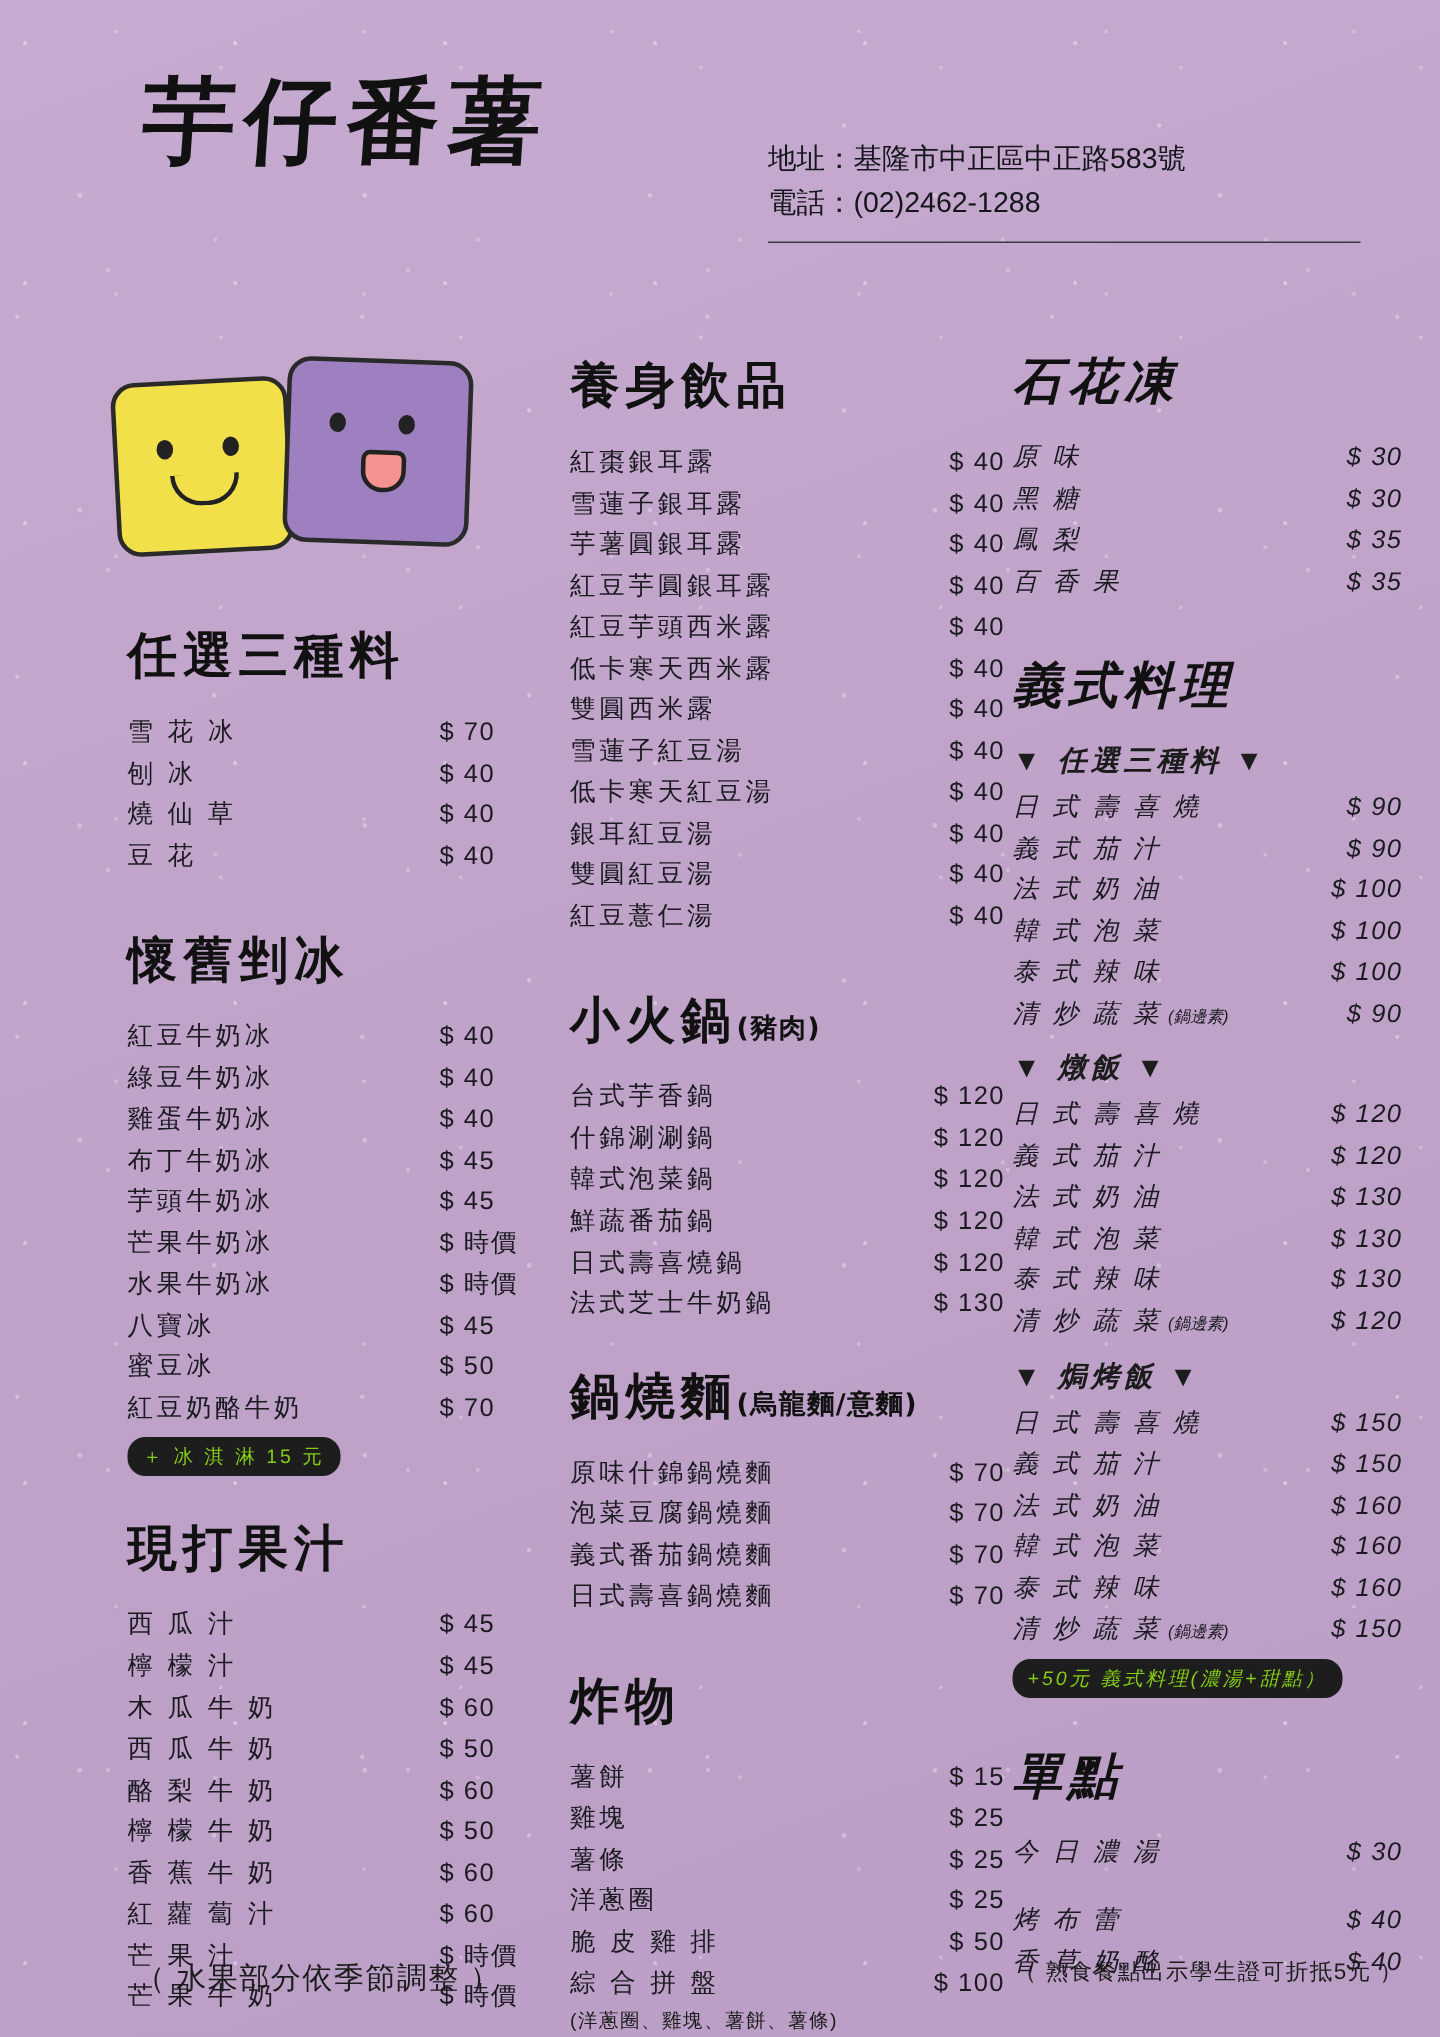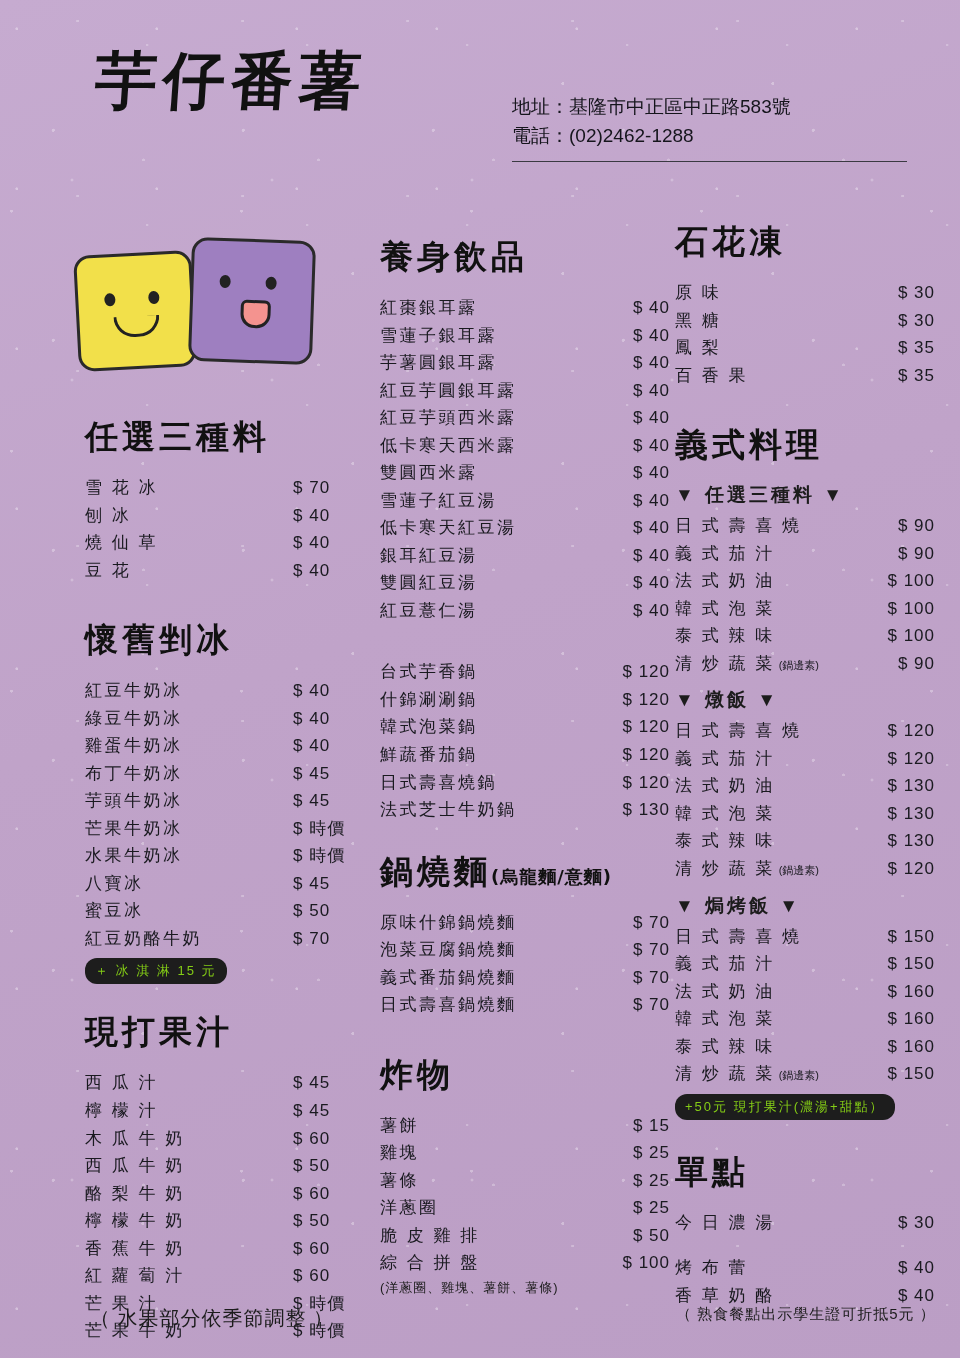--- a/index.html
+++ b/index.html
@@ -131,21 +131,21 @@
     border: 3px solid #222;
     border-radius: 6px 6px 14px 14px;
   }
 
   
   .col {
     position: absolute;
   }
   .col-left  { left: 85px;  top: 415px; width: 280px; }
   .col-mid   { left: 380px; top: 235px; width: 290px; }
-  .col-right { left: 675px; top: 220px; width: 260px; }
+  .col-right { left: 675px; top: 232px; width: 260px; font-style: italic; }
 
   .sec-title {
     font-family: "DejaVu Sans", sans-serif;
     font-weight: bold;
     font-size: 33px;
     letter-spacing: 4px;
     color: #111;
     margin: 0 0 14px 0;
     white-space: nowrap;
   }
@@ -420,20 +420,23 @@
           <span class="price">$ 40</span>
         </div>
         <div class="row">
           <span class="name">紅豆薏仁湯</span>
           <span class="price">$ 40</span>
         </div>
       </div>
     </div>
 
     <div class="sec" style="margin-top:34px;">
+      <div class="sec-title">
+        <span>小火鍋</span><span class="sub">(豬肉)</span>
+      </div>
       <div class="rows pricecol">
         <div class="row">
           <span class="name">台式芋香鍋</span>
           <span class="price">$ 120</span>
         </div>
         <div class="row">
           <span class="name">什錦涮涮鍋</span>
           <span class="price">$ 120</span>
         </div>
         <div class="row">
@@ -634,21 +637,21 @@
           <span class="tag"></span>
           <span class="price">$ 160</span>
         </div>
         <div class="row">
           <span class="name">清 炒 蔬 菜</span>
           <span class="tag">(鍋邊素)</span>
           <span class="price">$ 150</span>
         </div>
       </div>
 
-      <div class="badge">+50元   現打果汁(濃湯+甜點）</div>
+      <div class="badge">+50元   義式料理(濃湯+甜點）</div>
     </div>
 
     <div class="sec" style="margin-top:30px;">
       <div class="sec-title">單點</div>
       <div class="rows pricecol">
         <div class="row">
           <span class="name">今 日 濃 湯</span>
           <span class="price">$ 30</span>
         </div>
         <div class="row" style="height:18px;">

